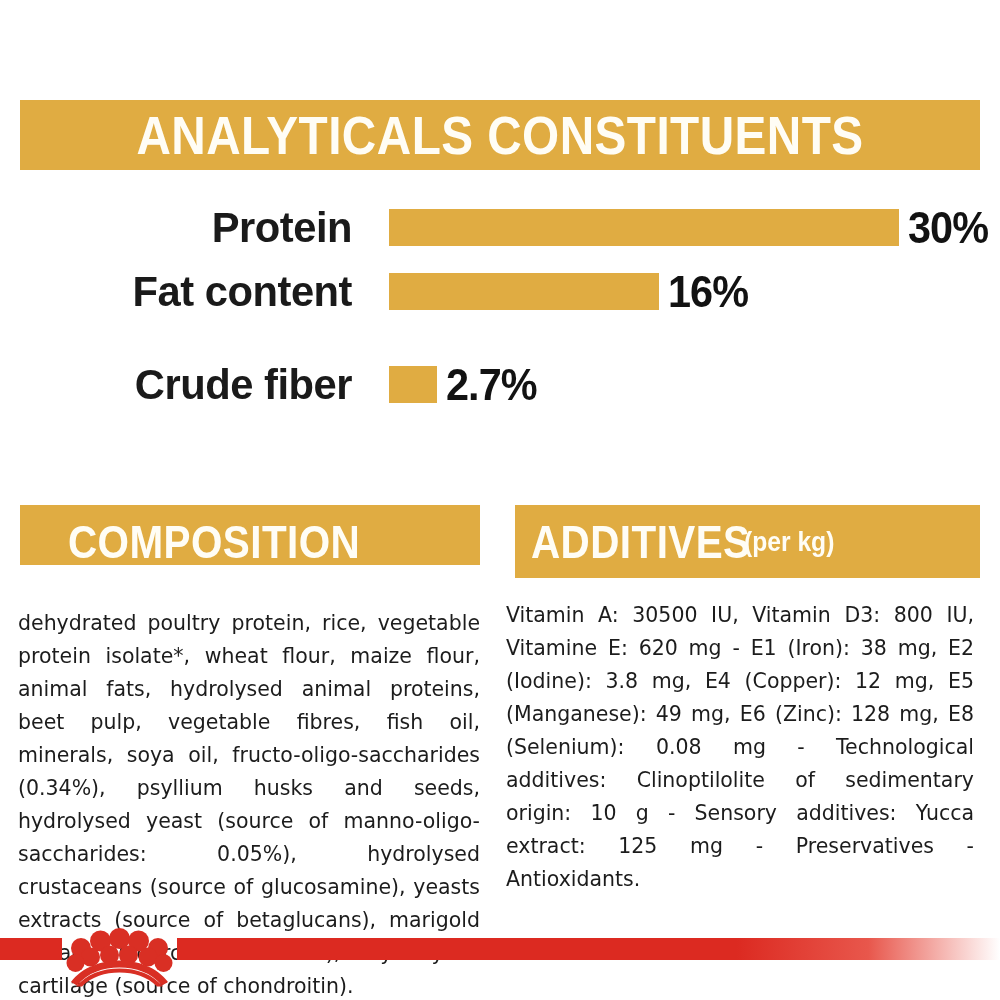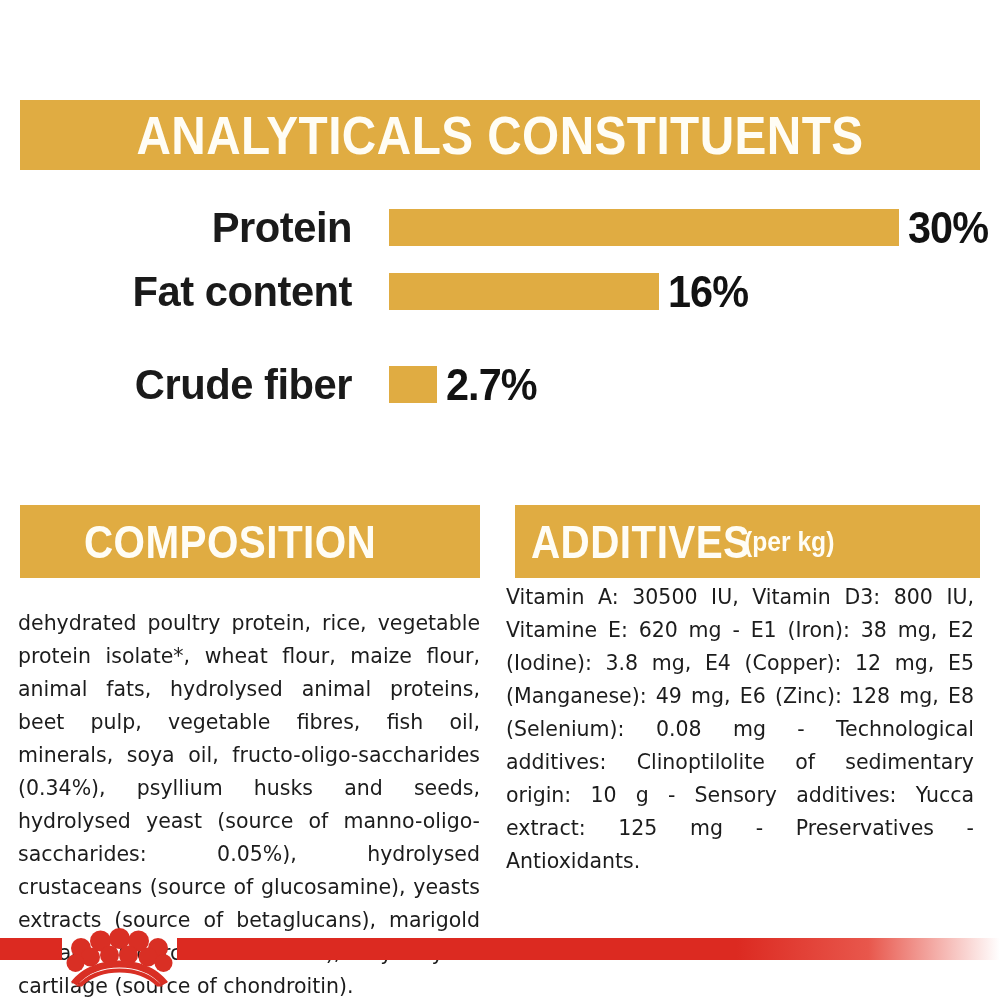--- a/index.html
+++ b/index.html
@@ -48,22 +48,23 @@
     font-size: 53px;
     line-height: 1;
     transform: scaleX(0.9);
     transform-origin: center center;
   }
 
   #composition-header {
     left: 20px;
     top: 505px;
     width: 460px;
-    height: 73px;
-    padding-left: 64px;
+    height: 60px;
+    padding-left: 48px;
+    align-items: flex-end;
   }
   #composition-header .bar-title {
     font-size: 47px;
     line-height: 1;
   }
 
   #additives-header {
     left: 515px;
     top: 505px;
     width: 465px;
@@ -142,21 +143,21 @@
     text-justify: inter-word;
     box-sizing: border-box;
   }
   #composition-text {
     left: 18px;
     top: 586px;
     width: 462px;
   }
   #additives-text {
     left: 506px;
-    top: 560px;
+    top: 578px;
     width: 468px;
   }
 
   
   #brand-strip {
     position: absolute;
     left: 0;
     top: 938px;
     width: 1000px;
     height: 22px;

